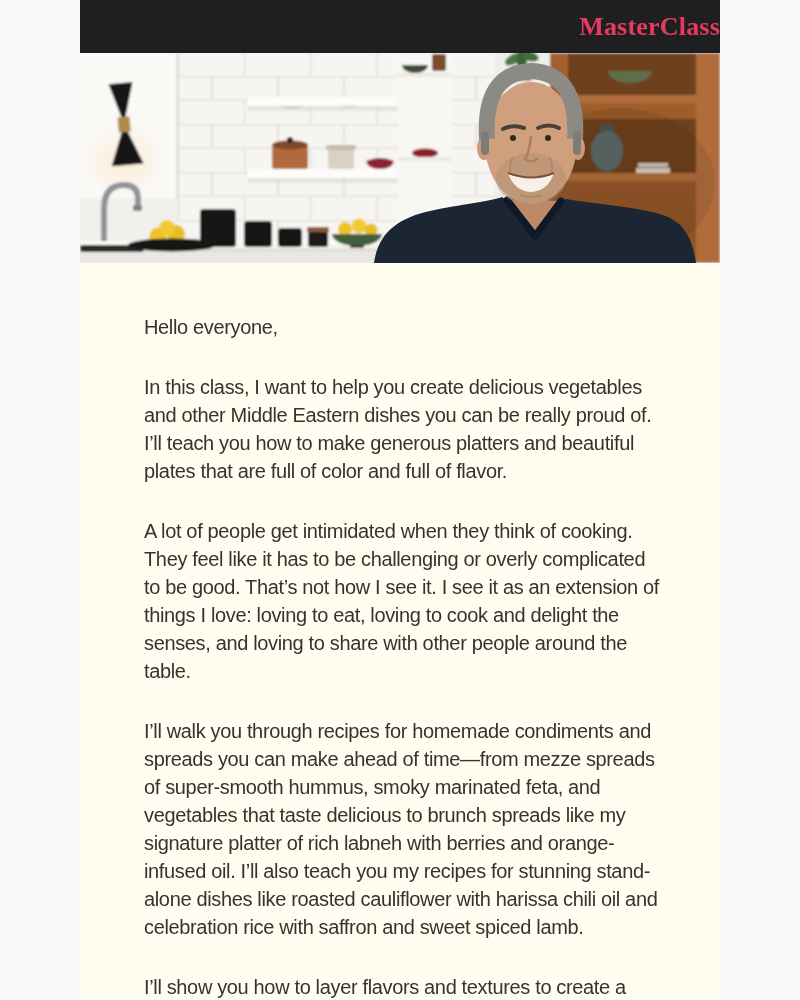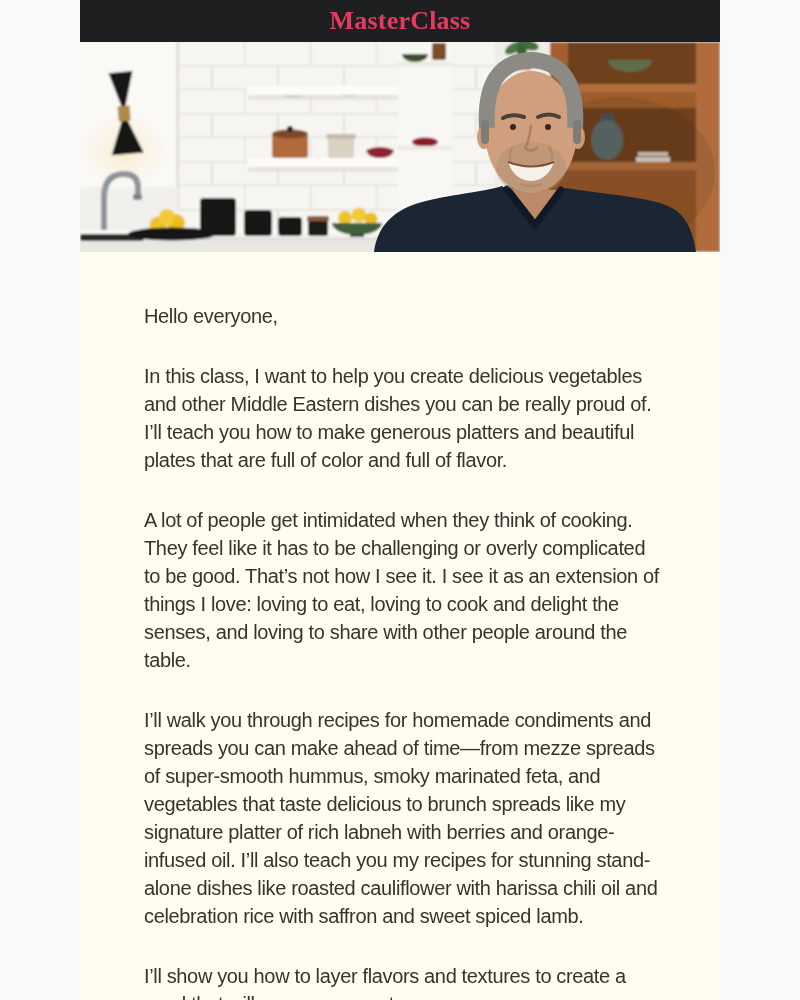--- a/index.html
+++ b/index.html
@@ -8,22 +8,22 @@
   }
   *{box-sizing:border-box;}
   html,body{margin:0;padding:0;}
   body{
     width:800px;height:1000px;overflow:hidden;
     background:var(--page-bg);
     font-family:"Liberation Sans", sans-serif;
   }
   .email{width:640px;margin:0 auto;}
   .masthead{
-    height:42px;background:var(--header-bg);
-    display:flex;align-items:center;justify-content:center;
+    height:53px;background:var(--header-bg);
+    display:flex;align-items:center;justify-content:flex-end;
   }
   .logo{
     font-family:"Liberation Serif", serif;
     font-weight:700;font-size:26px;letter-spacing:.2px;
     color:var(--brand-pink);
     cursor:pointer;
   }
   .hero{height:210px;line-height:0;background:#efedea;}
   .hero svg{display:block;}
   .letter{

